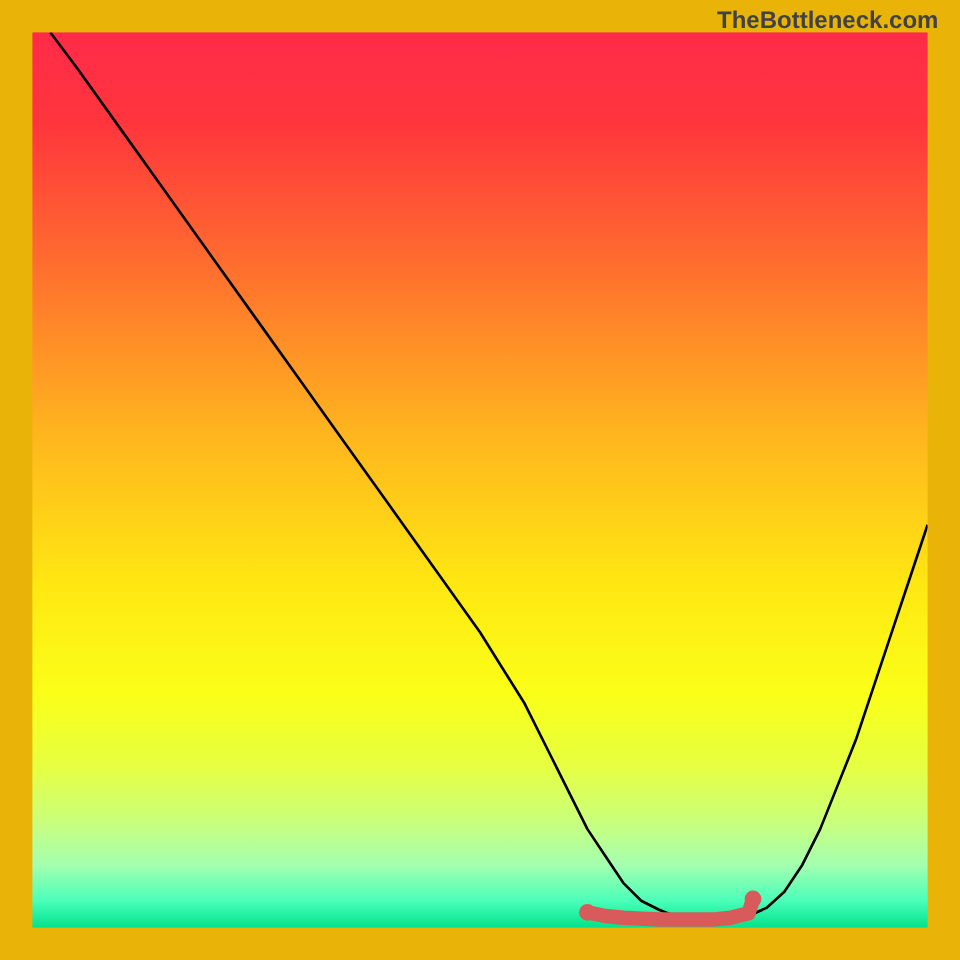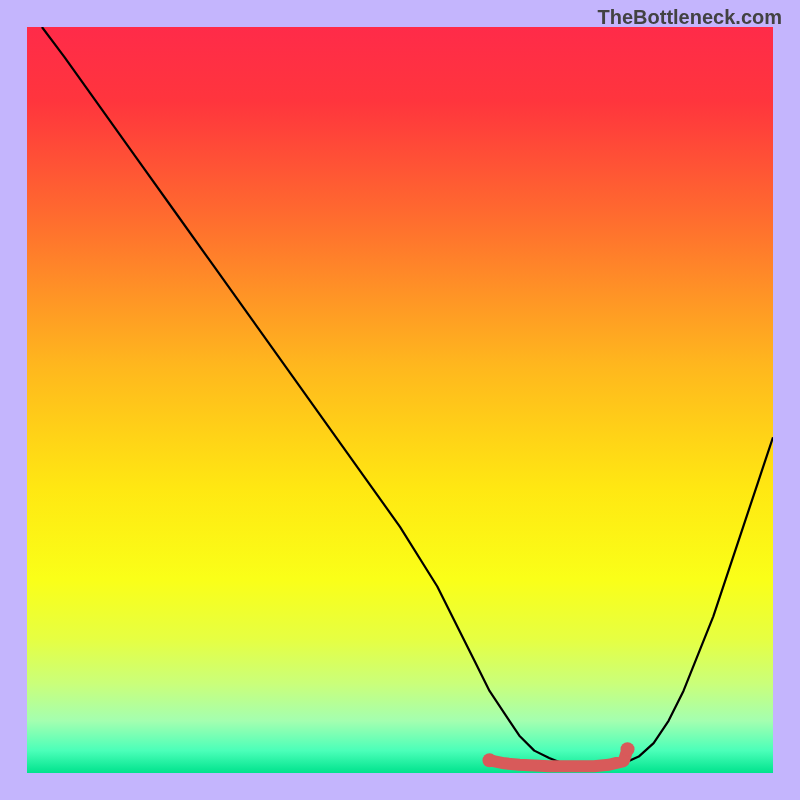--- a/index.html
+++ b/index.html
@@ -1,16 +1,16 @@
 <!DOCTYPE html>
 <html><head>
 <meta charset="utf-8">
 <style>
 body { margin: 0; padding: 0; background: #000; font-family: Arial, sans-serif; }
-.frame { width: 800px; height: 800px; background: #c4b5fd; position: relative; }
+.frame { width: 800px; height: 800px; background: #eab308; position: relative; }
 .watermark { position: absolute; top: 6px; right: 18px; color: #424242; font-size: 20px; font-weight: bold; z-index: 10; }
 .plot { position: absolute; left: 27px; top: 27px; width: 746px; height: 746px; background: linear-gradient(to bottom, #ff2b49 0%, #ff353d 10%, #ff6a2f 25%, #ffb61e 45%, #ffe812 62%, #faff18 74%, #e6ff42 82%, #caff7a 88%, #a4ffb0 93%, #4bffb9 97%, #00e38d 100%); }
 svg { position: absolute; left: 0; top: 0; }
 </style>
 </head>
 <body>
 
 <div class="frame">
   <div class="watermark">TheBottleneck.com</div>
   <div class="plot">

